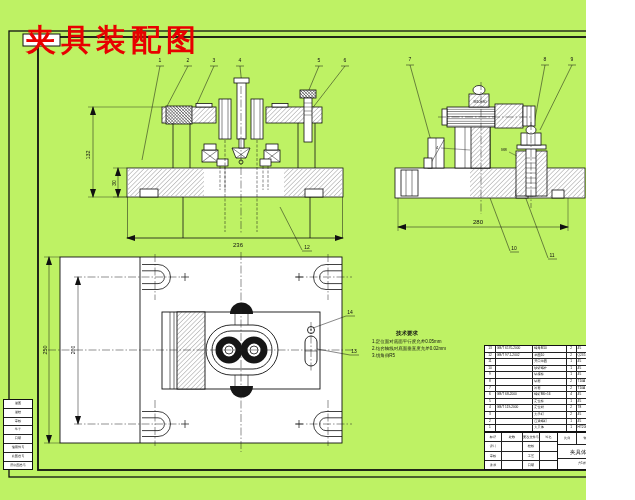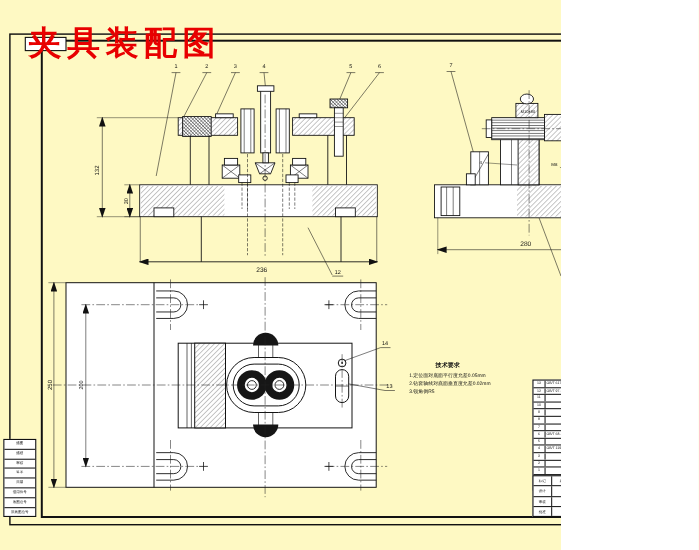--- a/index.html
+++ b/index.html
@@ -1,16 +1,16 @@
 <!DOCTYPE html>
 <html><head>
 <meta charset="utf-8">
 <style>
   html,body{margin:0;padding:0;background:#ffffff;}
-  #sheet{position:relative;width:510px;height:500px;background:#fef9c3;overflow:hidden;
+  #sheet{position:relative;width:586px;height:500px;background:#bef264;overflow:hidden;
          font-family:"Liberation Sans",sans-serif;color:#111;}
   #art{position:absolute;left:0;top:0;}
   .ov{position:absolute;}
   
   #main-title{left:26px;top:24px;font-family:"Liberation Serif",serif;font-weight:bold;
               font-size:30px;line-height:32px;color:#e80000;letter-spacing:5px;white-space:nowrap;}
   
   #notes{left:372px;top:330px;width:104px;font-size:4.5px;line-height:7px;color:#111;}
   #notes .nh{text-align:center;width:70px;font-size:5.5px;font-weight:bold;margin-bottom:1px;}
   #notes .nl{white-space:nowrap;transform-origin:left top;}

